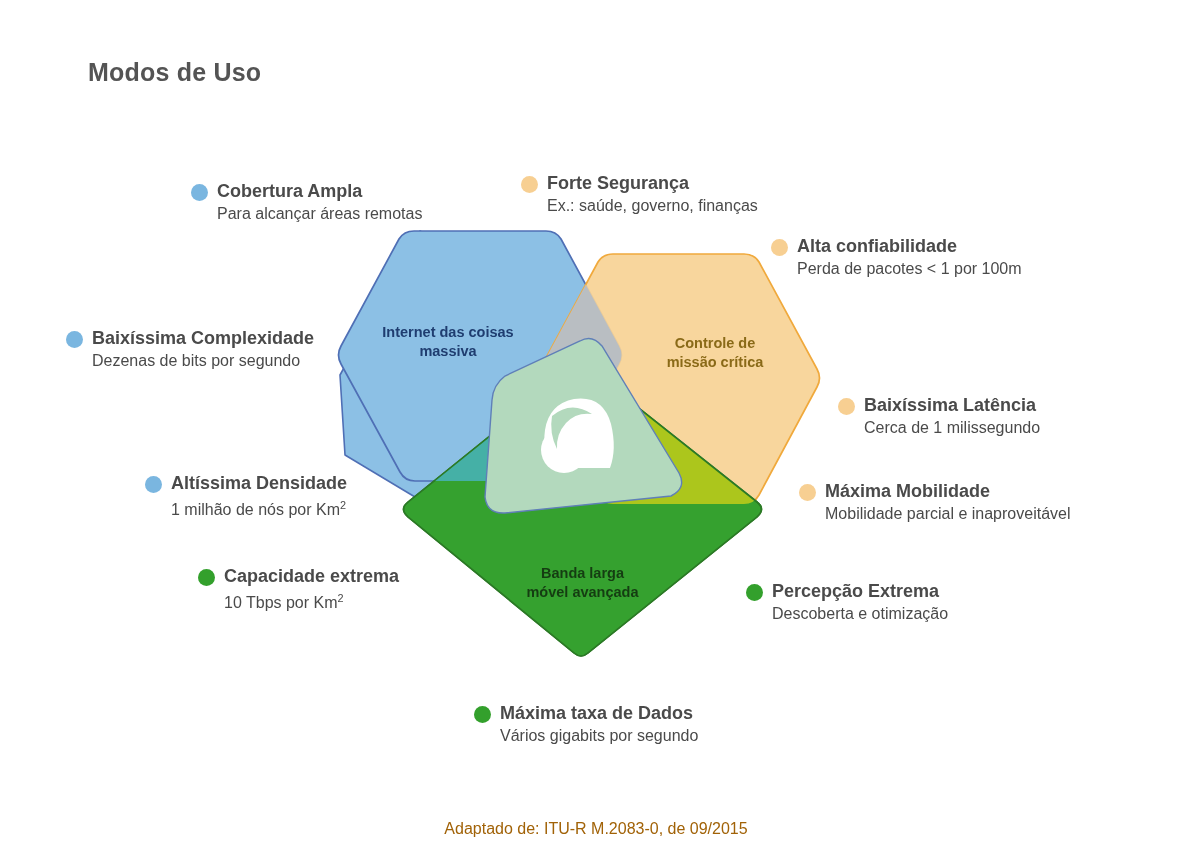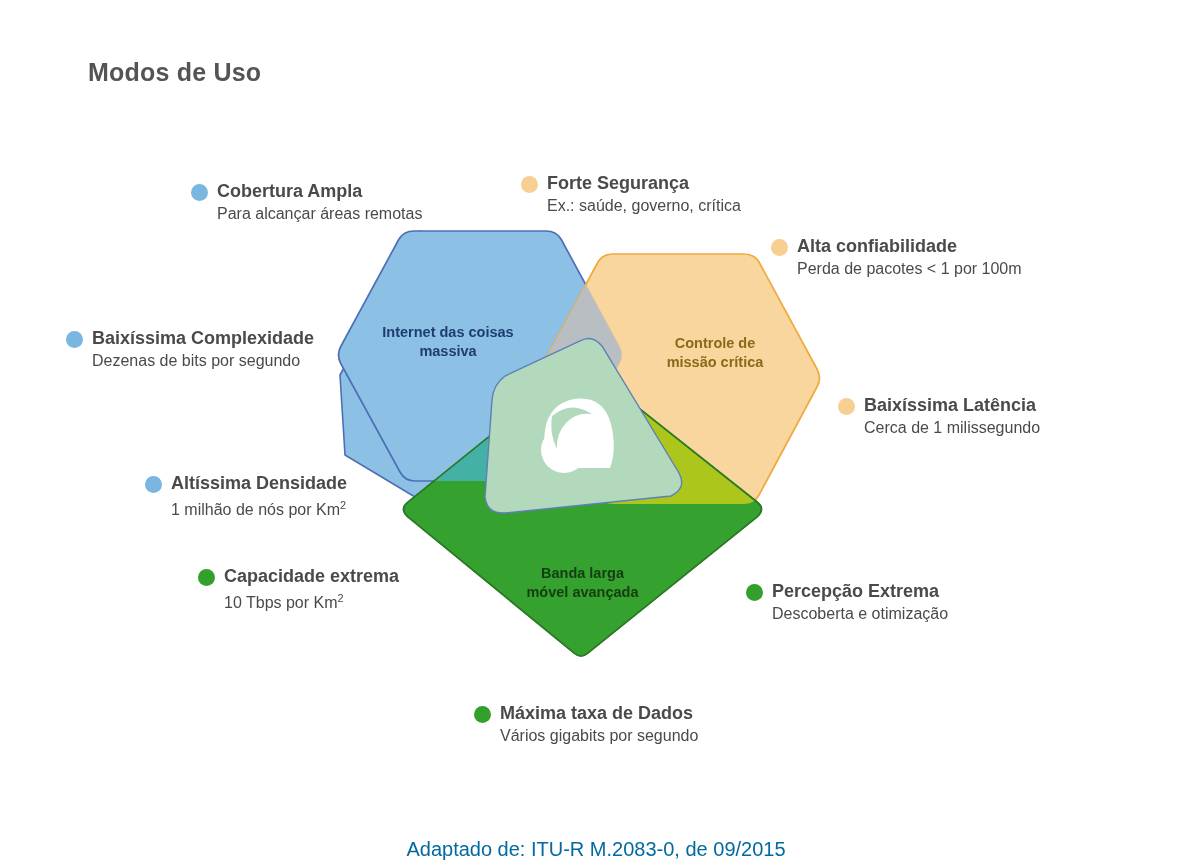--- a/index.html
+++ b/index.html
@@ -71,23 +71,22 @@
     line-height: 19px;
     white-space: pre-line;
     pointer-events: none;
   }
   #footer-note {
     position: absolute;
     left: 0;
     top: 820px;
     width: 1192px;
     text-align: center;
-    font-size: 20px;
-    color: #0369a1;
-    margin-top: 18px;
+    font-size: 16px;
+    color: #a16207;
   }
   sup { font-size: 0.68em; vertical-align: super; }
 </style>
 </head>
 <body>
 
 <div id="page">
 
   <div id="page-title">Modos de Uso</div>
 
@@ -170,21 +169,21 @@
     <div class="texts">
       <div class="ttl">Cobertura Ampla</div>
       <div class="sub">Para alcançar áreas remotas</div>
     </div>
   </div>
 
   <div class="callout" style="left:521px; top:173px;">
     <span class="bullet" style="background:#f7cf92"></span>
     <div class="texts">
       <div class="ttl">Forte Segurança</div>
-      <div class="sub">Ex.: saúde, governo, crítica</div>
+      <div class="sub">Ex.: saúde, governo, finanças</div>
     </div>
   </div>
 
   <div class="callout" style="left:771px; top:236px;">
     <span class="bullet" style="background:#f7cf92"></span>
     <div class="texts">
       <div class="ttl">Alta confiabilidade</div>
       <div class="sub">Perda de pacotes &lt; 1 por 100m</div>
     </div>
   </div>
@@ -206,20 +205,27 @@
   </div>
 
   <div class="callout" style="left:145px; top:473px;">
     <span class="bullet" style="background:#7ab6e0"></span>
     <div class="texts">
       <div class="ttl">Altíssima Densidade</div>
       <div class="sub"><span>1 milhão de nós por Km<sup>2</sup></span></div>
     </div>
   </div>
 
+  <div class="callout" style="left:799px; top:481px;">
+    <span class="bullet" style="background:#f7cf92"></span>
+    <div class="texts">
+      <div class="ttl">Máxima Mobilidade</div>
+      <div class="sub">Mobilidade parcial e inaproveitável</div>
+    </div>
+  </div>
 
   <div class="callout" style="left:198px; top:566px;">
     <span class="bullet" style="background:#33a02c"></span>
     <div class="texts">
       <div class="ttl">Capacidade extrema</div>
       <div class="sub"><span>10 Tbps por Km<sup>2</sup></span></div>
     </div>
   </div>
 
   <div class="callout" style="left:746px; top:581px;">

